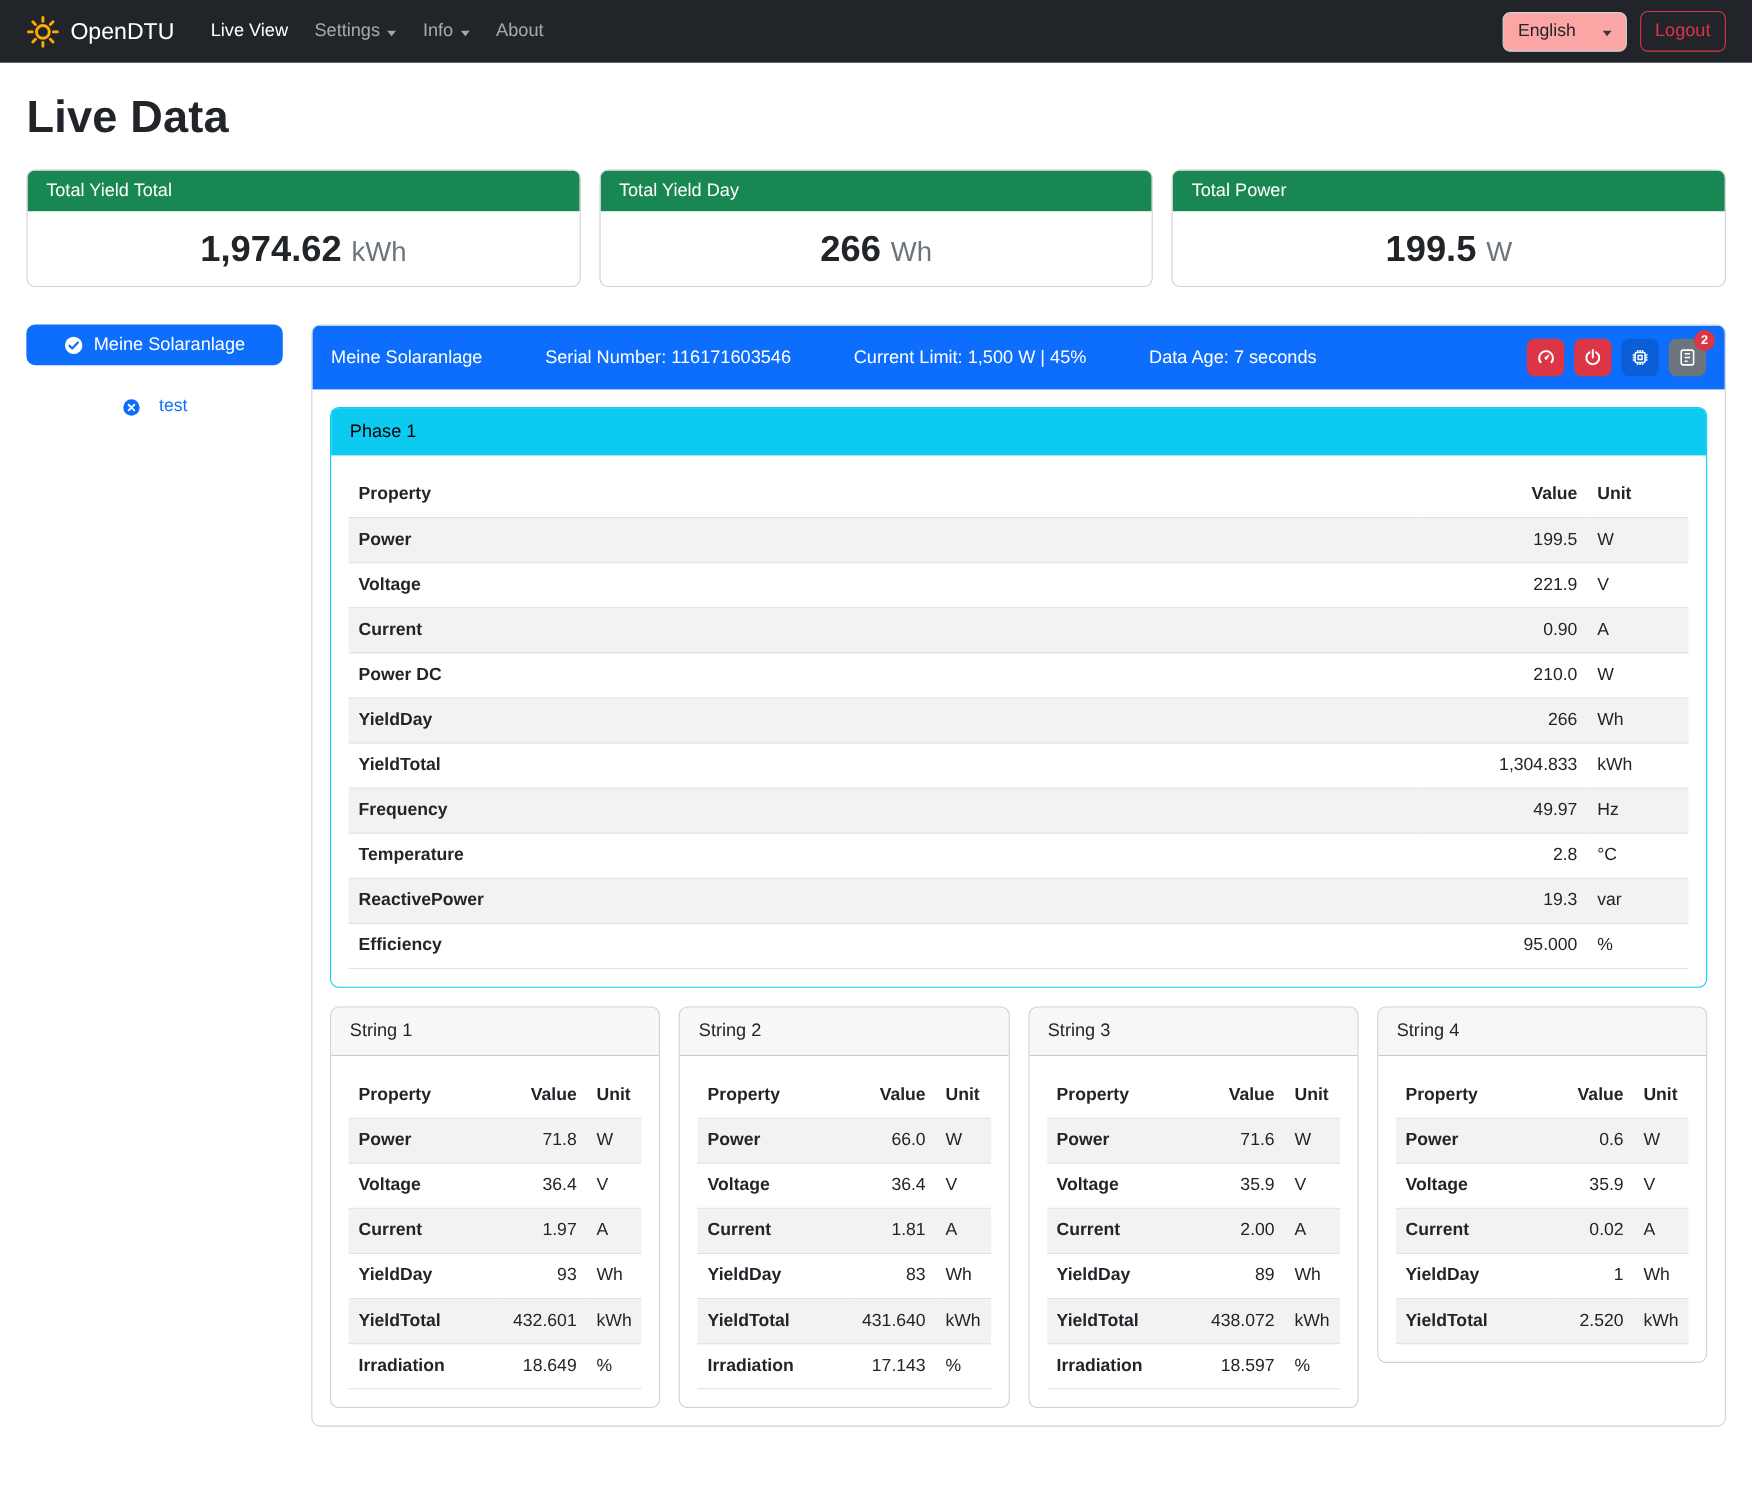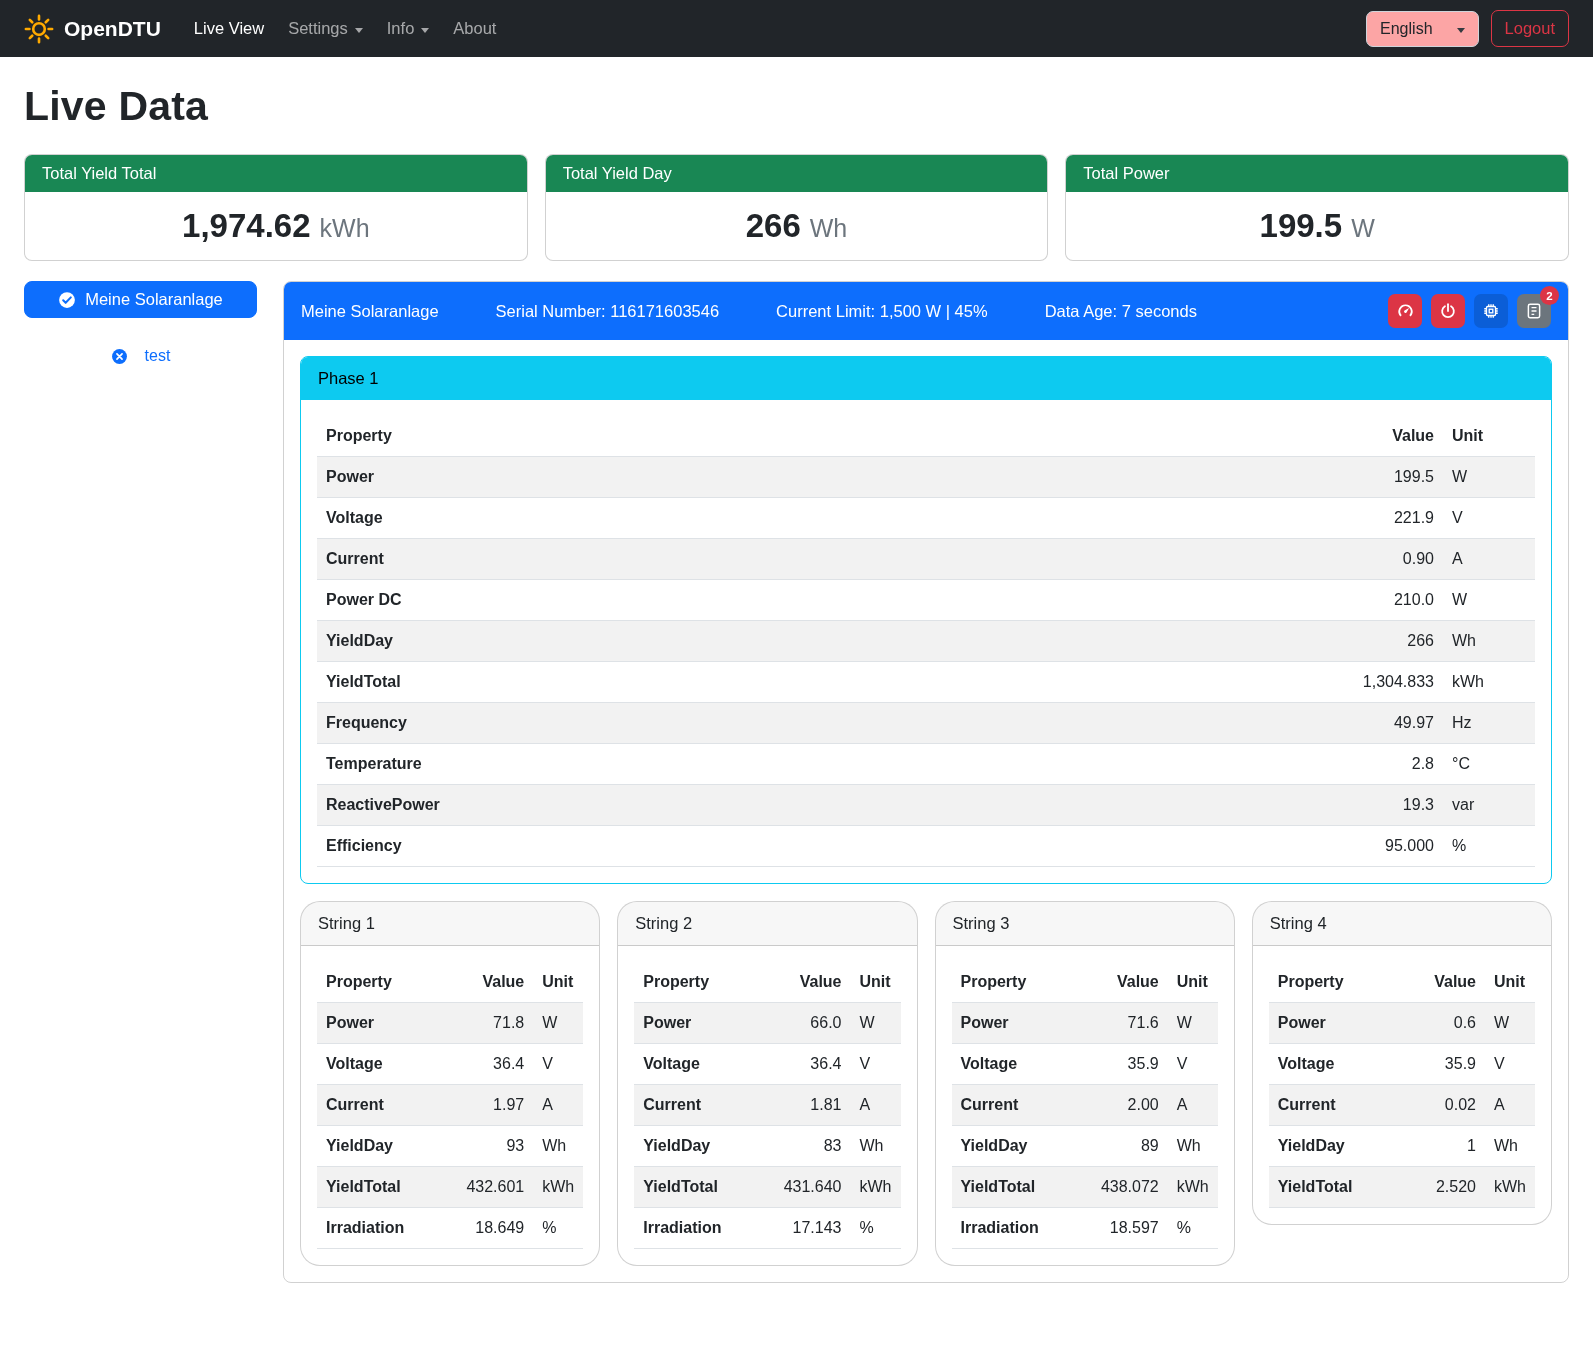--- a/index.html
+++ b/index.html
@@ -7,34 +7,34 @@
     --danger:#dc3545; --secondary:#6c757d; --navbar_bg:#212529; --border:#dee2e6;
     --stripe:rgba(0,0,0,.05); --card_border:rgba(0,0,0,.18);
   }
   *{box-sizing:border-box}
   html,body{margin:0;padding:0}
   body{font-family:"Liberation Sans",sans-serif;color:#212529;background:#fff;font-size:16px;width:1593px}
 
   
   .navbar{display:flex;align-items:center;justify-content:space-between;background:var(--navbar_bg);padding:8px 24px;height:57px}
   .nav-left{display:flex;align-items:center;gap:6px}
-  .brand{display:flex;align-items:center;gap:10px;color:#fff;font-size:21px;font-weight:700;margin-right:18px;cursor:pointer}
+  .brand{display:flex;align-items:center;gap:10px;color:#fff;font-size:21px;font-weight:400;margin-right:18px;cursor:pointer}
   .nav-link{color:rgba(255,255,255,.6);padding:8px 9px;cursor:pointer;display:flex;align-items:center;gap:7px;font-size:16.5px}
   .nav-link.active{color:#fff}
   .caret{width:0;height:0;border-left:4.5px solid transparent;border-right:4.5px solid transparent;border-top:5px solid currentColor;display:inline-block;margin-top:3px}
   .nav-right{display:flex;align-items:center;gap:12px}
   .lang-select{background:#fca5a5;border:1px solid #ced4da;border-radius:7px;padding:8px 13px;display:flex;align-items:center;gap:24px;color:#212529;cursor:pointer;font-size:16px}
   .lang-select .caret{border-top-color:#343a40}
   .logout-btn{background:transparent;border:1px solid var(--danger);color:var(--danger);border-radius:7px;padding:8px 13px;font-size:16.5px;cursor:pointer;font-family:inherit}
 
   
   main{padding:10px 24px 30px}
   h1{font-size:41px;font-weight:600;margin:16px 0 24px;letter-spacing:.2px}
 
-  .summary-row{display:grid;grid-template-columns:repeat(3,1fr);gap:17px;margin-bottom:20px}
+  .summary-row{display:grid;grid-template-columns:repeat(3,1fr);gap:17px;margin-bottom:34px}
   .card{border:1px solid var(--card_border);border-radius:8px;overflow:hidden;background:#fff}
   .card-header-green{background:var(--success);color:#fff;padding:9px 17px;font-size:16.5px}
   .summary-body{padding:15px;text-align:center}
   .summary-value{font-size:33px;font-weight:700}
   .summary-unit{font-size:25px;color:var(--secondary);margin-left:9px;font-weight:400}
 
   .content-row{display:flex;gap:26px;align-items:flex-start}
   .inverter-selector{width:233px;flex-shrink:0}
   .inverter-btn{width:100%;background:var(--primary);border:1px solid var(--primary);color:#fff;border-radius:8px;padding:8px 12px;font-size:16.5px;display:flex;align-items:center;justify-content:center;gap:9px;cursor:pointer;font-family:inherit}
   .inverter-test{display:flex;align-items:center;justify-content:center;gap:17px;margin-top:29px}
@@ -57,21 +57,21 @@
 
   table{width:100%;border-collapse:collapse}
   th,td{padding:8px 9px;border-bottom:1px solid var(--border);text-align:left;font-size:16px;line-height:24px}
   th{font-weight:700}
   td.col-val,th.col-val{text-align:right}
   tbody tr:nth-child(odd){background:var(--stripe)}
   .phase-body .col-val{width:152px}
   .phase-body .col-unit{width:92px}
 
   .strings-row{display:grid;grid-template-columns:repeat(4,1fr);gap:17px;align-items:start}
-  .string-card{border:1px solid var(--card_border);border-radius:20px;overflow:hidden;background:#fff}
+  .string-card{border:1px solid var(--card_border);border-radius:8px;overflow:hidden;background:#fff}
   .string-header{background:rgba(0,0,0,.03);border-bottom:1px solid var(--card_border);padding:12px 17px;font-size:16.5px}
   .string-body{padding:16px}
   .string-body .col-val{width:74px}
   .string-body .col-unit{width:50px}
 
   svg{display:block}
 </style>
 </head>
 <body>
 

